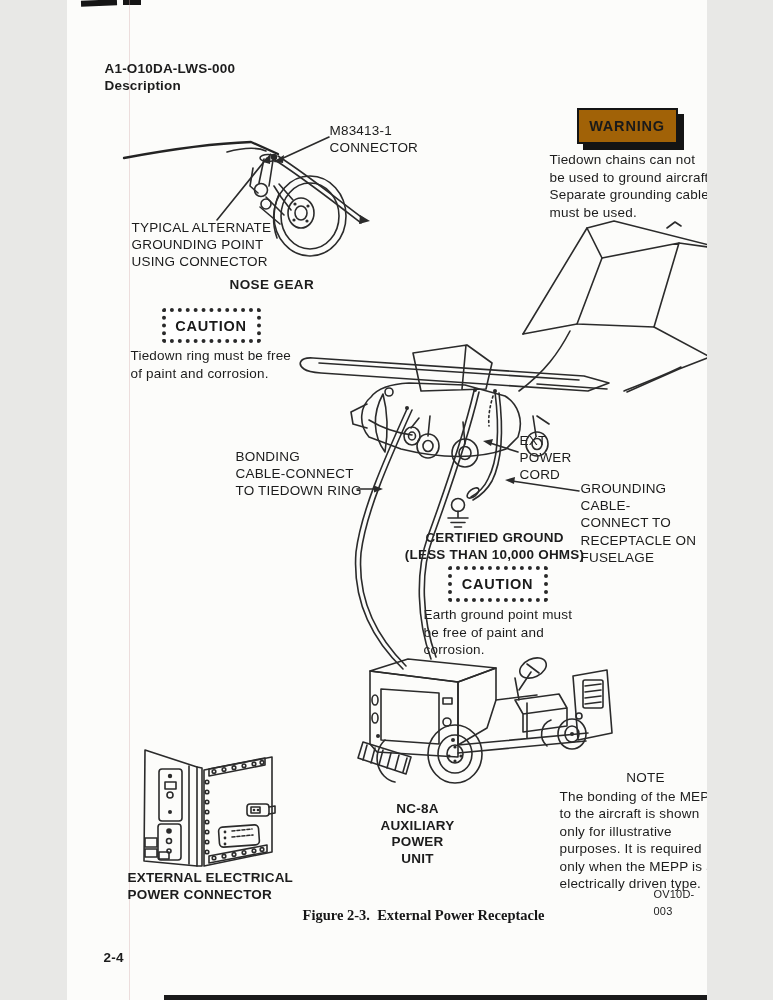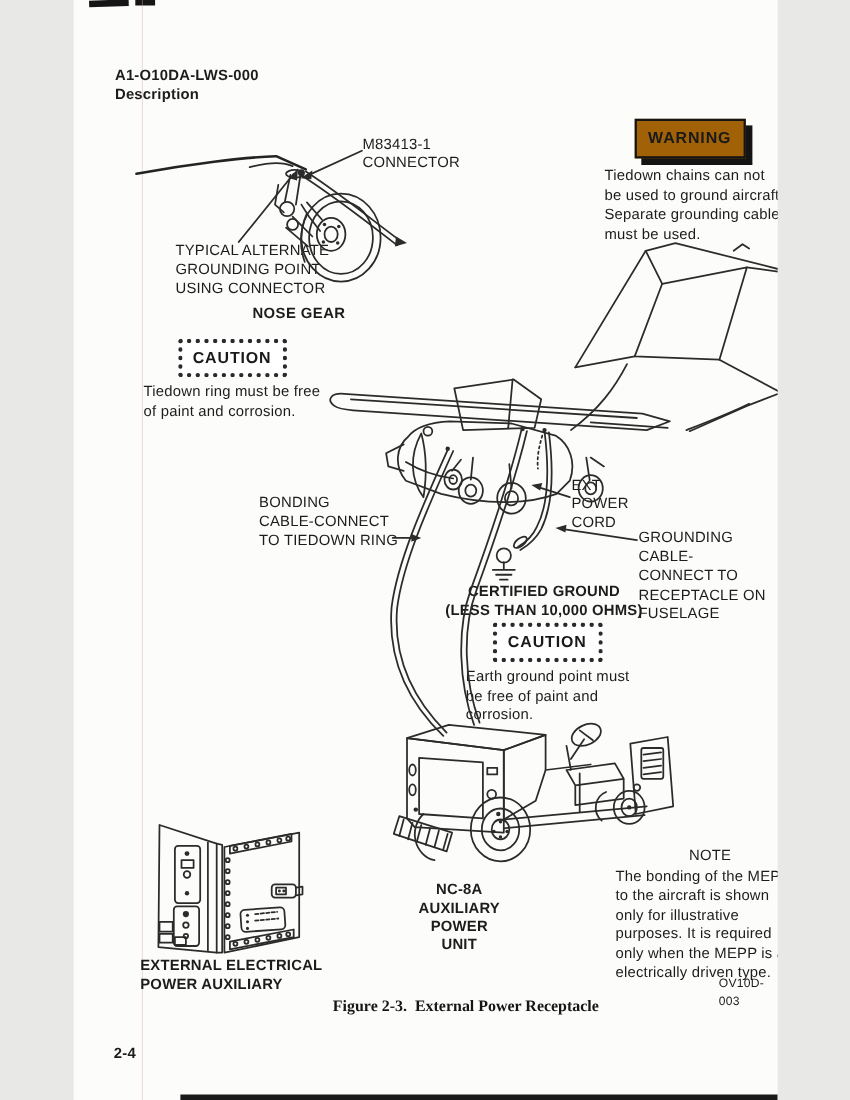--- a/index.html
+++ b/index.html
@@ -64,21 +64,21 @@
   <div class="warning-box">
     <span>WARNING</span>
   </div>
   <div class="lbl" style="left:483px;top:151px;width:175px;line-height:17.5px;">Tiedown chains can not
 be used to ground aircraft.
 Separate grounding cable
 must be used.</div>
 
   <div class="lbl" style="left:263px;top:122px;">M83413-1
 CONNECTOR</div>
-  <div class="lbl" style="left:65px;top:219px;margin-left:28px;">TYPICAL ALTERNATE
+  <div class="lbl" style="left:65px;top:219px;">TYPICAL ALTERNATE
 GROUNDING POINT
 USING CONNECTOR</div>
   <div class="lbl bold" style="left:163px;top:276px;letter-spacing:.4px;">NOSE GEAR</div>
 
   <div class="caution-box" style="left:95px;top:308px;width:99px;height:35px;">
     <span>CAUTION</span>
   </div>
   <div class="lbl" style="left:64px;top:347px;line-height:17.5px;">Tiedown ring must be free
 of paint and corrosion.</div>
 
@@ -108,21 +108,21 @@
 UNIT</div>
   <div class="lbl bold ctr" style="left:493px;top:769px;width:172px;font-weight:normal;">NOTE</div>
   <div class="lbl" style="left:493px;top:788px;width:176px;line-height:17.4px;">The bonding of the MEPP
 to the aircraft is shown
 only for illustrative
 purposes. It is required
 only when the MEPP is an
 electrically driven type.</div>
   <div class="lbl" style="left:587px;top:886px;font-size:11px;">OV10D-003</div>
   <div class="lbl bold" style="left:61px;top:869px;">EXTERNAL ELECTRICAL
-POWER AUXILIARY</div>
+POWER CONNECTOR</div>
 
   <div class="serif-caption" style="left:157px;top:906px;width:400px;">Figure 2-3.  External Power Receptacle</div>
   <div class="lbl bold" style="left:37px;top:949px;">2-4</div>
 
   <svg width="773" height="1000" viewBox="0 0 773 1000">
 
     <g>
       <path class="ill-bold" d="M57,158 C105,149 155,143 184,142 L211,154"></path>
       <path class="ill" d="M160,152 C175,148 190,147 199,151"></path>
       <path class="ill" d="M211,156 C242,176 270,199 297,219"></path>

